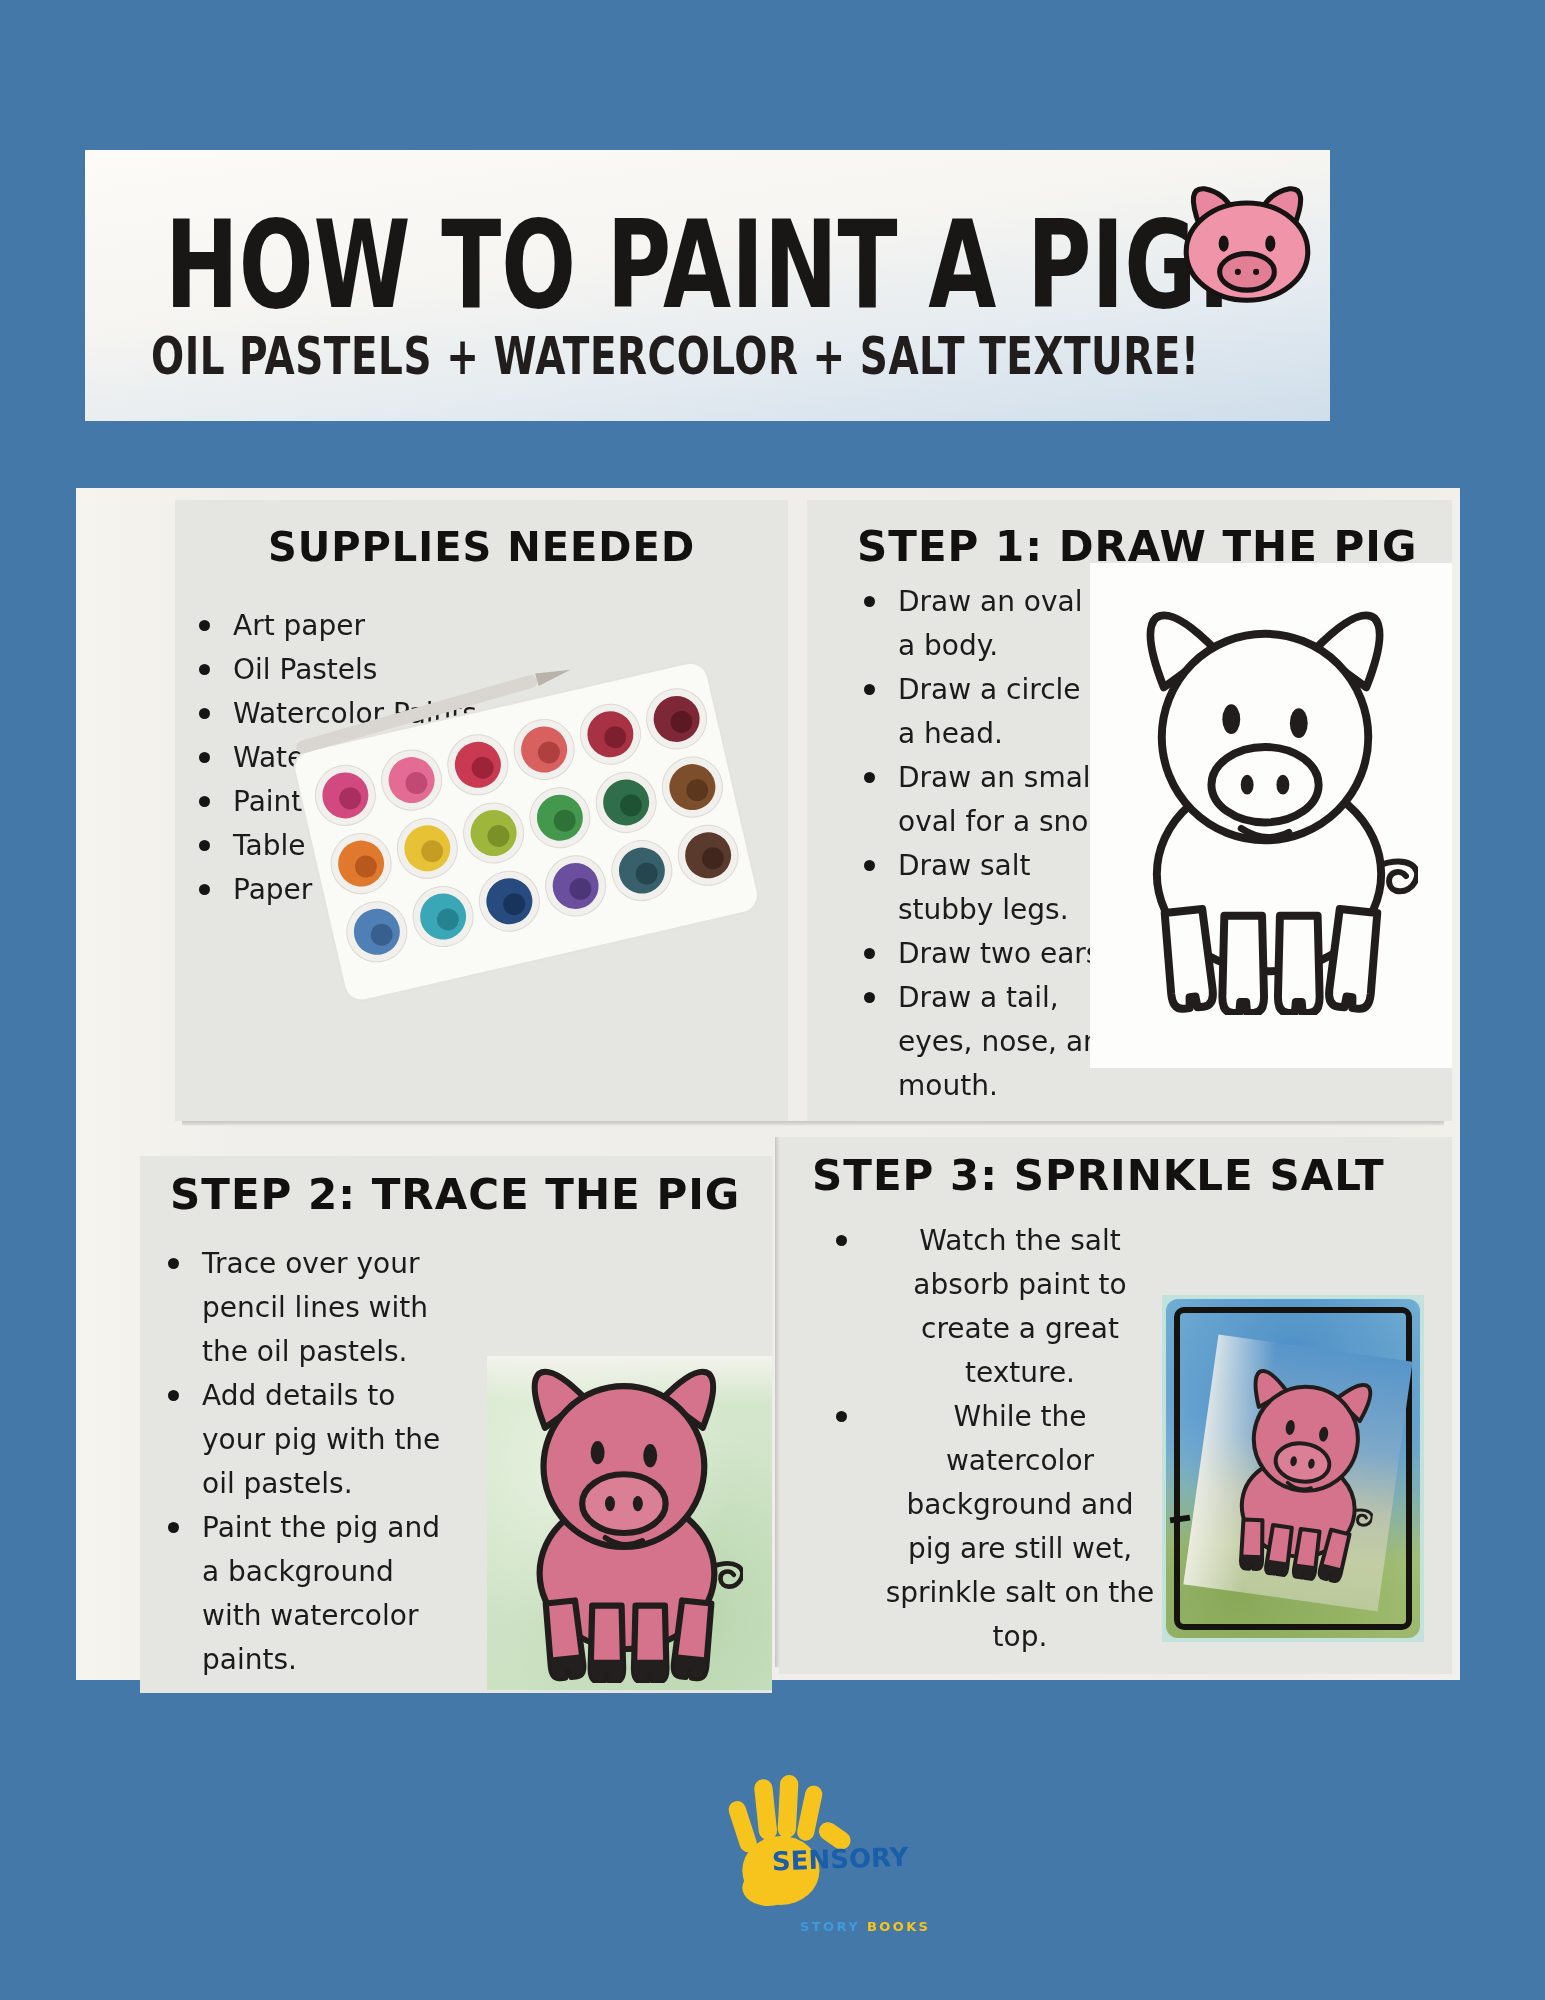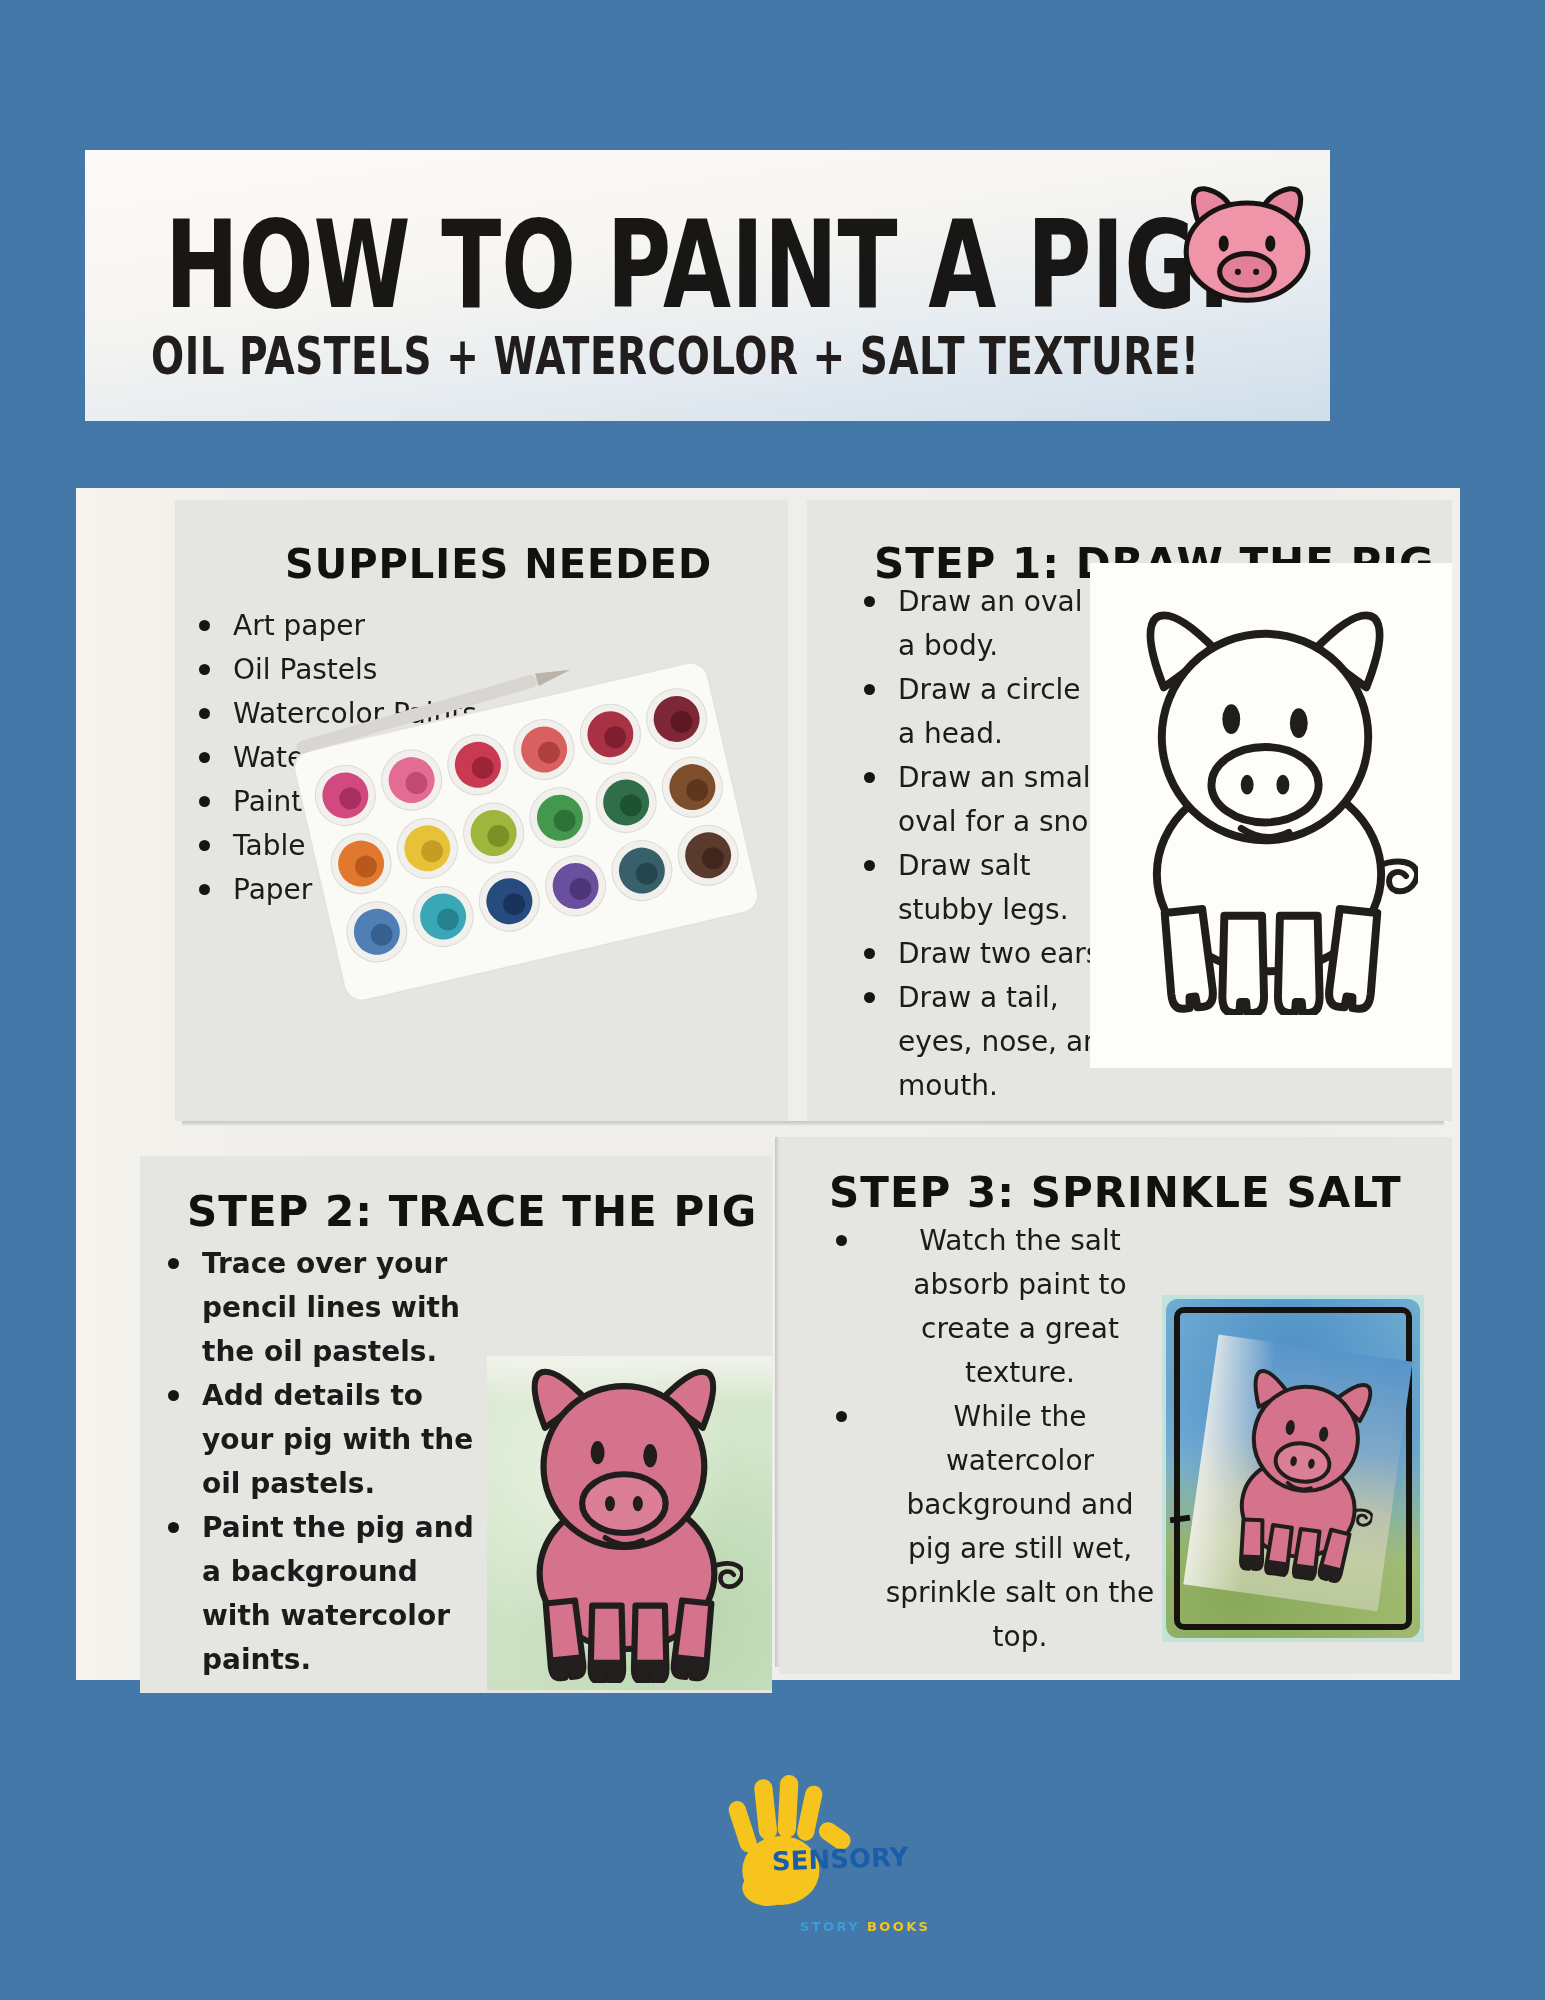--- a/index.html
+++ b/index.html
@@ -21,34 +21,34 @@
   .panel{position:absolute;background:#e5e5e1;}
   .panel-supplies{left:99px;top:12px;width:613px;height:621px;}
   .panel-step1{left:731px;top:12px;width:645px;height:621px;}
   .panel-step2{left:64px;top:668px;width:632px;height:537px;}
   .panel-step3{left:703px;top:649px;width:673px;height:537px;text-align:center;}
   .divider-h{position:absolute;left:106px;top:633px;width:1262px;height:5px;
              background:linear-gradient(180deg,#c7c6c2 0%,#d8d7d3 55%,#efeeea 100%);}
   .divider-v{position:absolute;left:699px;top:649px;width:5px;height:530px;
              background:linear-gradient(90deg,#c7c6c2,#e9e8e4);}
 
-  .panel h2{position:absolute;margin:17px;font-size:42px;font-weight:bold;color:#121110;
+  .panel h2{position:absolute;margin:0;font-size:42px;font-weight:bold;color:#121110;
             letter-spacing:1px;white-space:nowrap;}
   .panel-supplies h2{left:0;top:24px;width:100%;text-align:center;font-size:40px;}
   .panel-step1 h2{left:50px;top:22px;}
   .panel-step2 h2{left:30px;top:14px;}
   .panel-step3 h2{left:33px;top:14px;}
 
   ul.bullets{position:absolute;margin:0;padding:0;list-style:none;}
   ul.bullets li{position:relative;white-space:pre-line;font-size:28px;line-height:44px;color:#1b1b1b;}
   ul.bullets li::before{content:"";position:absolute;left:-34px;top:16px;width:11px;height:11px;
             border-radius:50%;background:#151515;}
   .panel-supplies ul{left:58px;top:104px;}
   .panel-step1 ul{left:91px;top:80px;width:260px;}
-  .panel-step2 ul{left:62px;top:86px;width:300px;font-weight:bold;}
+  .panel-step2 ul{left:62px;top:86px;width:300px;}
   .panel-step3 ul{left:91px;top:82px;width:300px;}
 
   
   .palette-photo{position:absolute;left:128px;top:168px;width:440px;height:300px;
                  transform:rotate(-13deg);}
   .step1-photo{position:absolute;left:283px;top:63px;width:362px;height:505px;background:#fdfdfb;}
   .step2-photo{position:absolute;left:347px;top:200px;width:285px;height:334px;
        background:
          linear-gradient(180deg,#f3f3ec 0%,rgba(243,243,236,0) 14%),
          radial-gradient(circle at 28% 32%,#e6f0de 0%,rgba(230,240,222,0) 55%),

